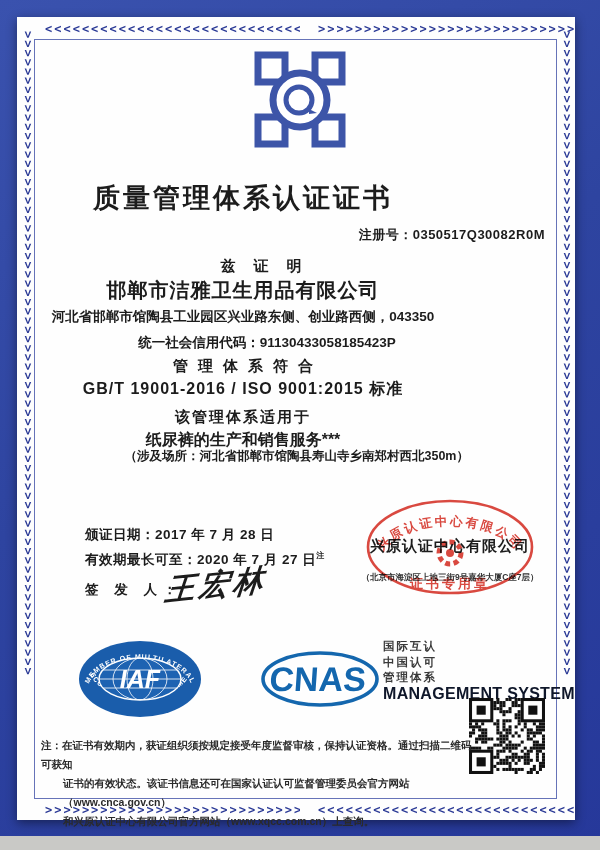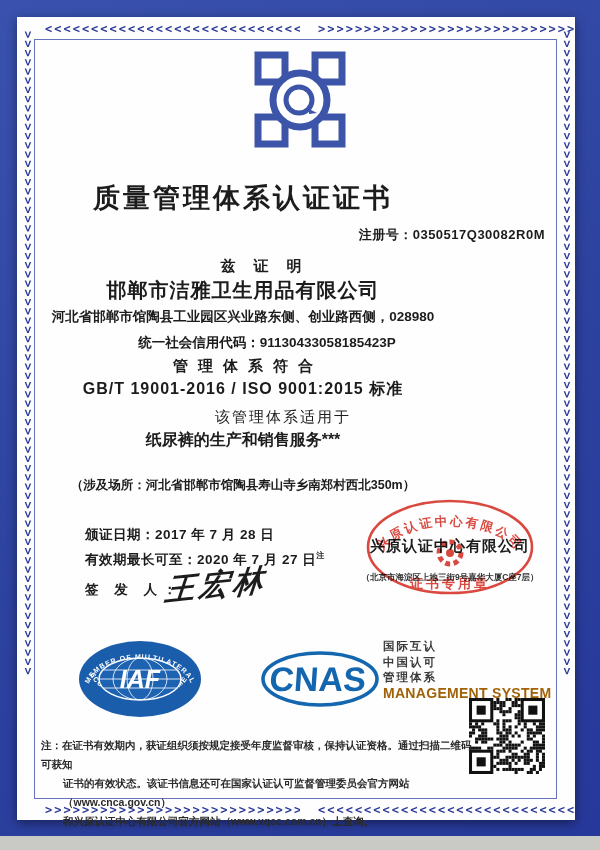--- a/index.html
+++ b/index.html
@@ -25,35 +25,35 @@
   
   .row{position:absolute;left:0;width:452px;text-align:center;}
   .title{font-size:27px;font-weight:700;letter-spacing:3px;}
   .reg{position:absolute;right:30px;font-size:13px;font-weight:700;letter-spacing:.5px;margin-left:35px;}
   .hereby{font-size:15px;font-weight:700;letter-spacing:18px;text-indent:18px;padding-left:36px;}
   .company{font-size:20px;font-weight:700;letter-spacing:1px;}
   .addr{font-size:13.5px;font-weight:700;}
   .credit{font-size:13.5px;font-weight:700;}
   .conform{font-size:15px;font-weight:700;letter-spacing:10px;text-indent:10px;}
   .standard{font-size:16px;font-weight:700;letter-spacing:1px;}
-  .scope-h{font-size:15px;font-weight:400;letter-spacing:2px;margin-left:40px;}
+  .scope-h{font-size:15px;font-weight:700;letter-spacing:2px;}
   .scope{font-size:16px;font-weight:700;}
   .sites{font-size:12.5px;font-weight:700;}
   .left-block{position:absolute;left:68px;font-size:13.5px;font-weight:700;letter-spacing:.5px;}
   .signature{position:absolute;left:148px;top:548px;font-family:"DejaVu Serif",serif;
         font-style:italic;font-weight:700;font-size:30px;
         transform:rotate(-6deg) skewX(-12deg);letter-spacing:4px;}
   .issuer-name{position:absolute;left:318px;top:520px;width:230px;text-align:center;
         font-size:15px;font-weight:700;letter-spacing:1px;z-index:1;}
   .issuer-addr{position:absolute;left:313px;top:555px;width:240px;text-align:center;
         font-size:8.5px;font-weight:600;color:#333;z-index:1;}
   .stamp{position:absolute;left:346px;top:478px;z-index:2;opacity:.9;mix-blend-mode:multiply;}
   .cnas-lines{position:absolute;left:366px;top:622px;line-height:15.5px;color:#3a3a3a;}
   .cnas-lines .cn{font-size:11.5px;font-weight:700;letter-spacing:2px;}
-  .cnas-lines .en{font-size:14px;font-weight:600;letter-spacing:.3px;color:#a16207;}
+  .cnas-lines .en{font-size:16px;font-weight:600;letter-spacing:.3px;color:#0f172a;}
   .qr{position:absolute;left:452px;top:681px;width:76px;height:76px;}
   .note{position:absolute;left:24px;top:719px;width:432px;font-size:10.5px;line-height:19px;
         font-weight:600;color:#2a2a2a;}
   .note .cont{padding-left:22px;}
   svg{display:block;}
 </style>
 </head>
 <body>
 
 <div class="backdrop"></div>
@@ -81,29 +81,29 @@
       <circle cx="48" cy="53" r="13" stroke-width="5"></circle>
       <path d="M58 62 L66 66 L58 67 Z" fill="#3d55a8" stroke="none"></path>
     </g>
   </svg>
 
   <div class="row title" style="top:163px;">质量管理体系认证证书</div>
   <div class="reg" style="top:209px;">注册号：0350517Q30082R0M</div>
 
   <div class="row hereby" style="top:240px;">兹证明</div>
   <div class="row company" style="top:260px;">邯郸市洁雅卫生用品有限公司</div>
-  <div class="row addr" style="top:291px;">河北省邯郸市馆陶县工业园区兴业路东侧、创业路西侧，028980</div>
+  <div class="row addr" style="top:291px;">河北省邯郸市馆陶县工业园区兴业路东侧、创业路西侧，043350</div>
   <div class="row credit" style="top:317px;padding-left:48px;">统一社会信用代码：91130433058185423P</div>
 
   <div class="row conform" style="top:340px;">管理体系符合</div>
   <div class="row standard" style="top:362px;">GB/T 19001-2016 / ISO 9001:2015 标准</div>
 
   <div class="row scope-h" style="top:391px;">该管理体系适用于</div>
   <div class="row scope" style="top:413px;">纸尿裤的生产和销售服务***</div>
-  <div class="row sites" style="top:460px;">（涉及场所：河北省邯郸市馆陶县寿山寺乡南郑村西北350m）</div>
+  <div class="row sites" style="top:431px;text-align:right;">（涉及场所：河北省邯郸市馆陶县寿山寺乡南郑村西北350m）</div>
 
   <div class="left-block" style="top:509px;">颁证日期：2017 年 7 月 28 日</div>
   <div class="left-block" style="top:533px;"><span>有效期最长可至：2020 年 7 月 27 日</span><sup style="font-size:8px;">注</sup></div>
   <div class="left-block" style="top:564px;letter-spacing:6px;">签 发 人：</div>
   <div class="signature">王宏林</div>
 
   <div class="issuer-name">兴原认证中心有限公司</div>
   <div class="issuer-addr">（北京市海淀区上地三街9号嘉华大厦C座7层）</div>
   <svg class="stamp" width="175" height="105" viewBox="0 0 175 105">
     <ellipse cx="87" cy="52" rx="82" ry="46" fill="none" stroke="#d6352b" stroke-width="2.6"></ellipse>

